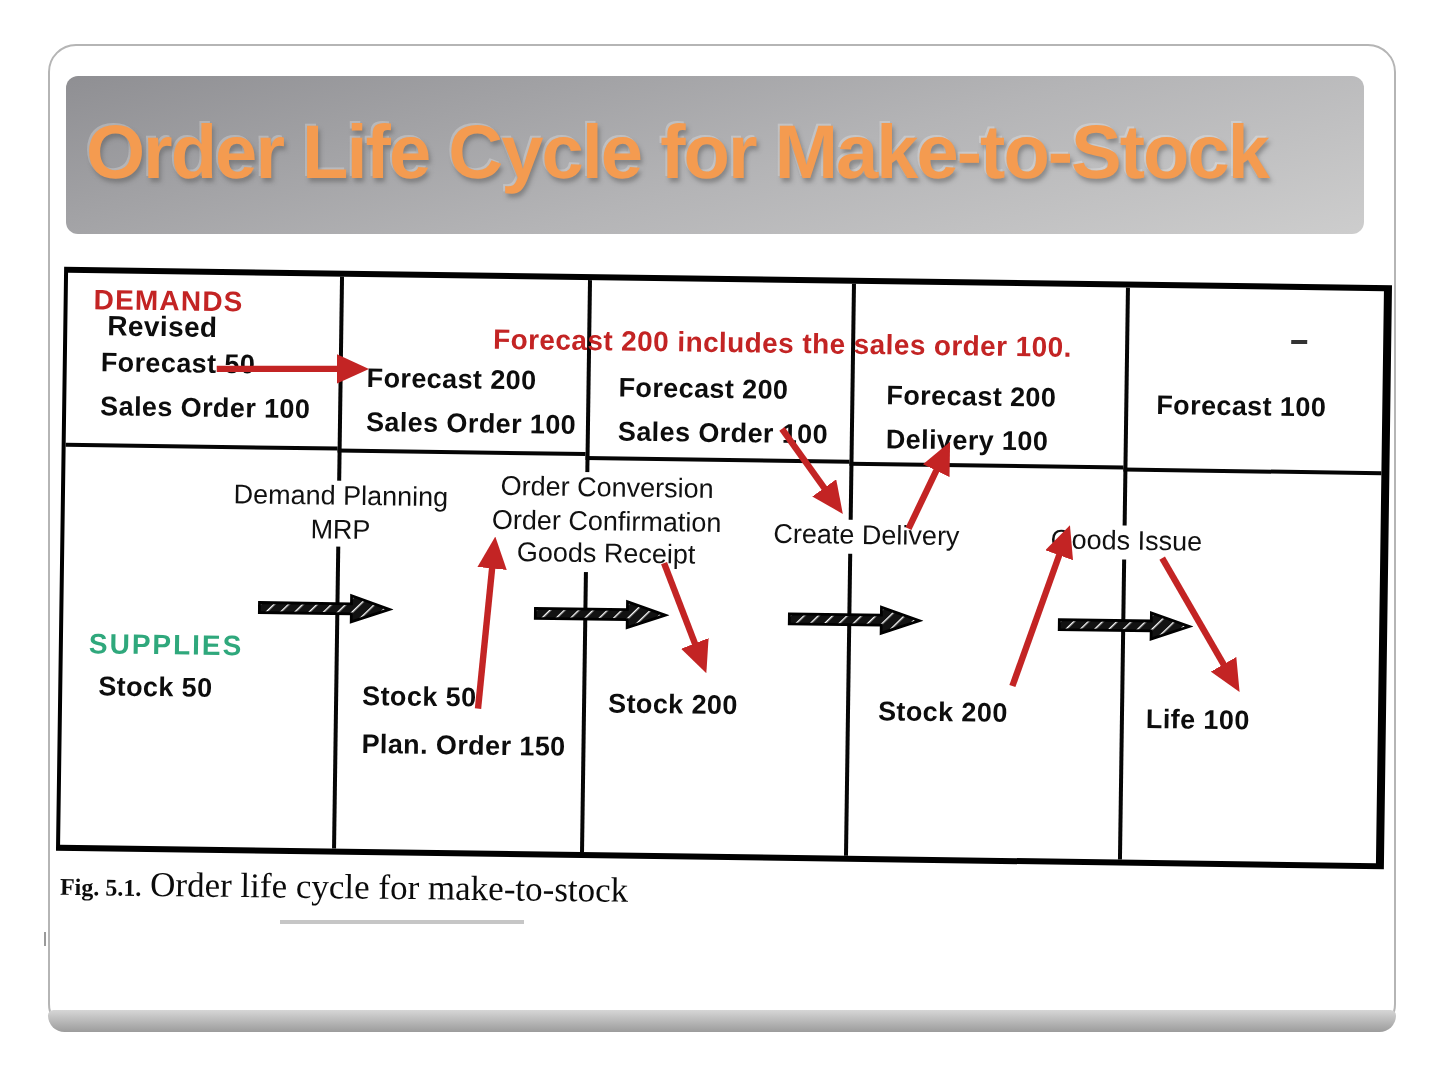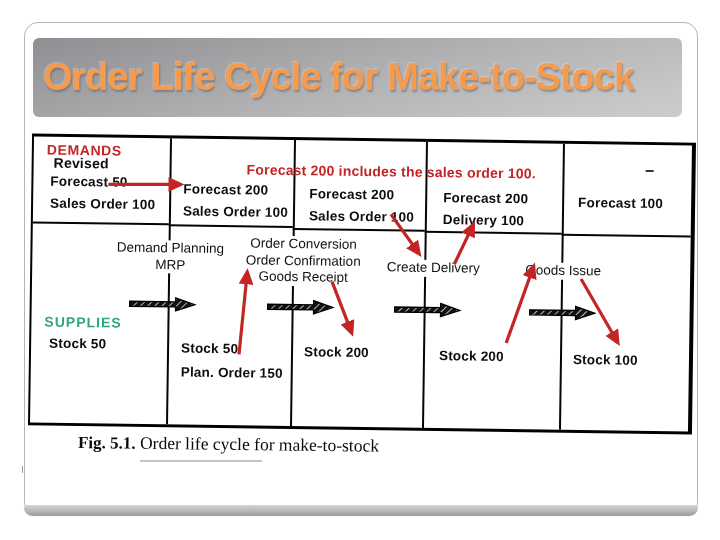--- a/index.html
+++ b/index.html
@@ -34,21 +34,21 @@
 
   .plabel{position:absolute;text-align:center;font-size:13.5px;font-weight:normal;
     line-height:16.5px;color:#111;background:#fff;z-index:3;}
   .parrow{position:absolute;z-index:4;}
 
   .red-overlay{position:absolute;left:0;top:0;z-index:6;pointer-events:none;}
 
   .caption{position:absolute;left:30px;top:434px;width:420px;
     font-family:"Liberation Serif",serif;font-size:17.5px;color:#0b0b0b;
     transform:rotate(0.7deg);white-space:nowrap;}
-  .caption b{font-size:17px;margin-left:48px;}
+  .caption b{font-size:12px;}
 
   .speck{position:absolute;background:#333;z-index:2;}
   .faint-line{position:absolute;left:140px;top:460px;width:122px;height:2px;background:#c6c6c6;}
   .tick{position:absolute;left:22px;top:466px;width:1px;height:7px;background:#9a9a9a;}
 </style>
 </head>
 <body>
 
 <svg width="0" height="0" style="position:absolute" aria-hidden="true">
   <defs>
@@ -97,21 +97,21 @@
   <div class="scantext" style="left:276px;top:65px">Sales Order 100</div>
   <div class="scantext" style="left:410px;top:45px">Forecast 200</div>
   <div class="scantext" style="left:410px;top:67px">Delivery 100</div>
   <div class="scantext" style="left:545px;top:48px">Forecast 100</div>
 
   <div class="scantext" style="left:18px;top:196px">Stock 50</div>
   <div class="scantext" style="left:150px;top:199px">Stock 50</div>
   <div class="scantext" style="left:150px;top:223px">Plan. Order 150</div>
   <div class="scantext" style="left:273px;top:201px">Stock 200</div>
   <div class="scantext" style="left:408px;top:203px">Stock 200</div>
-  <div class="scantext" style="left:542px;top:205px">Stock 100</div>
+  <div class="scantext" style="left:542px;top:205px">Life 100</div>
 
   <div class="plabel" style="left:58px;top:102px;width:160px">
     <div>Demand Planning</div>
     <div>MRP</div>
   </div>
   <div class="plabel" style="left:191px;top:96px;width:160px">
     <div>Order Conversion</div>
     <div>Order Confirmation</div>
     <div>Goods Receipt</div>
   </div>

